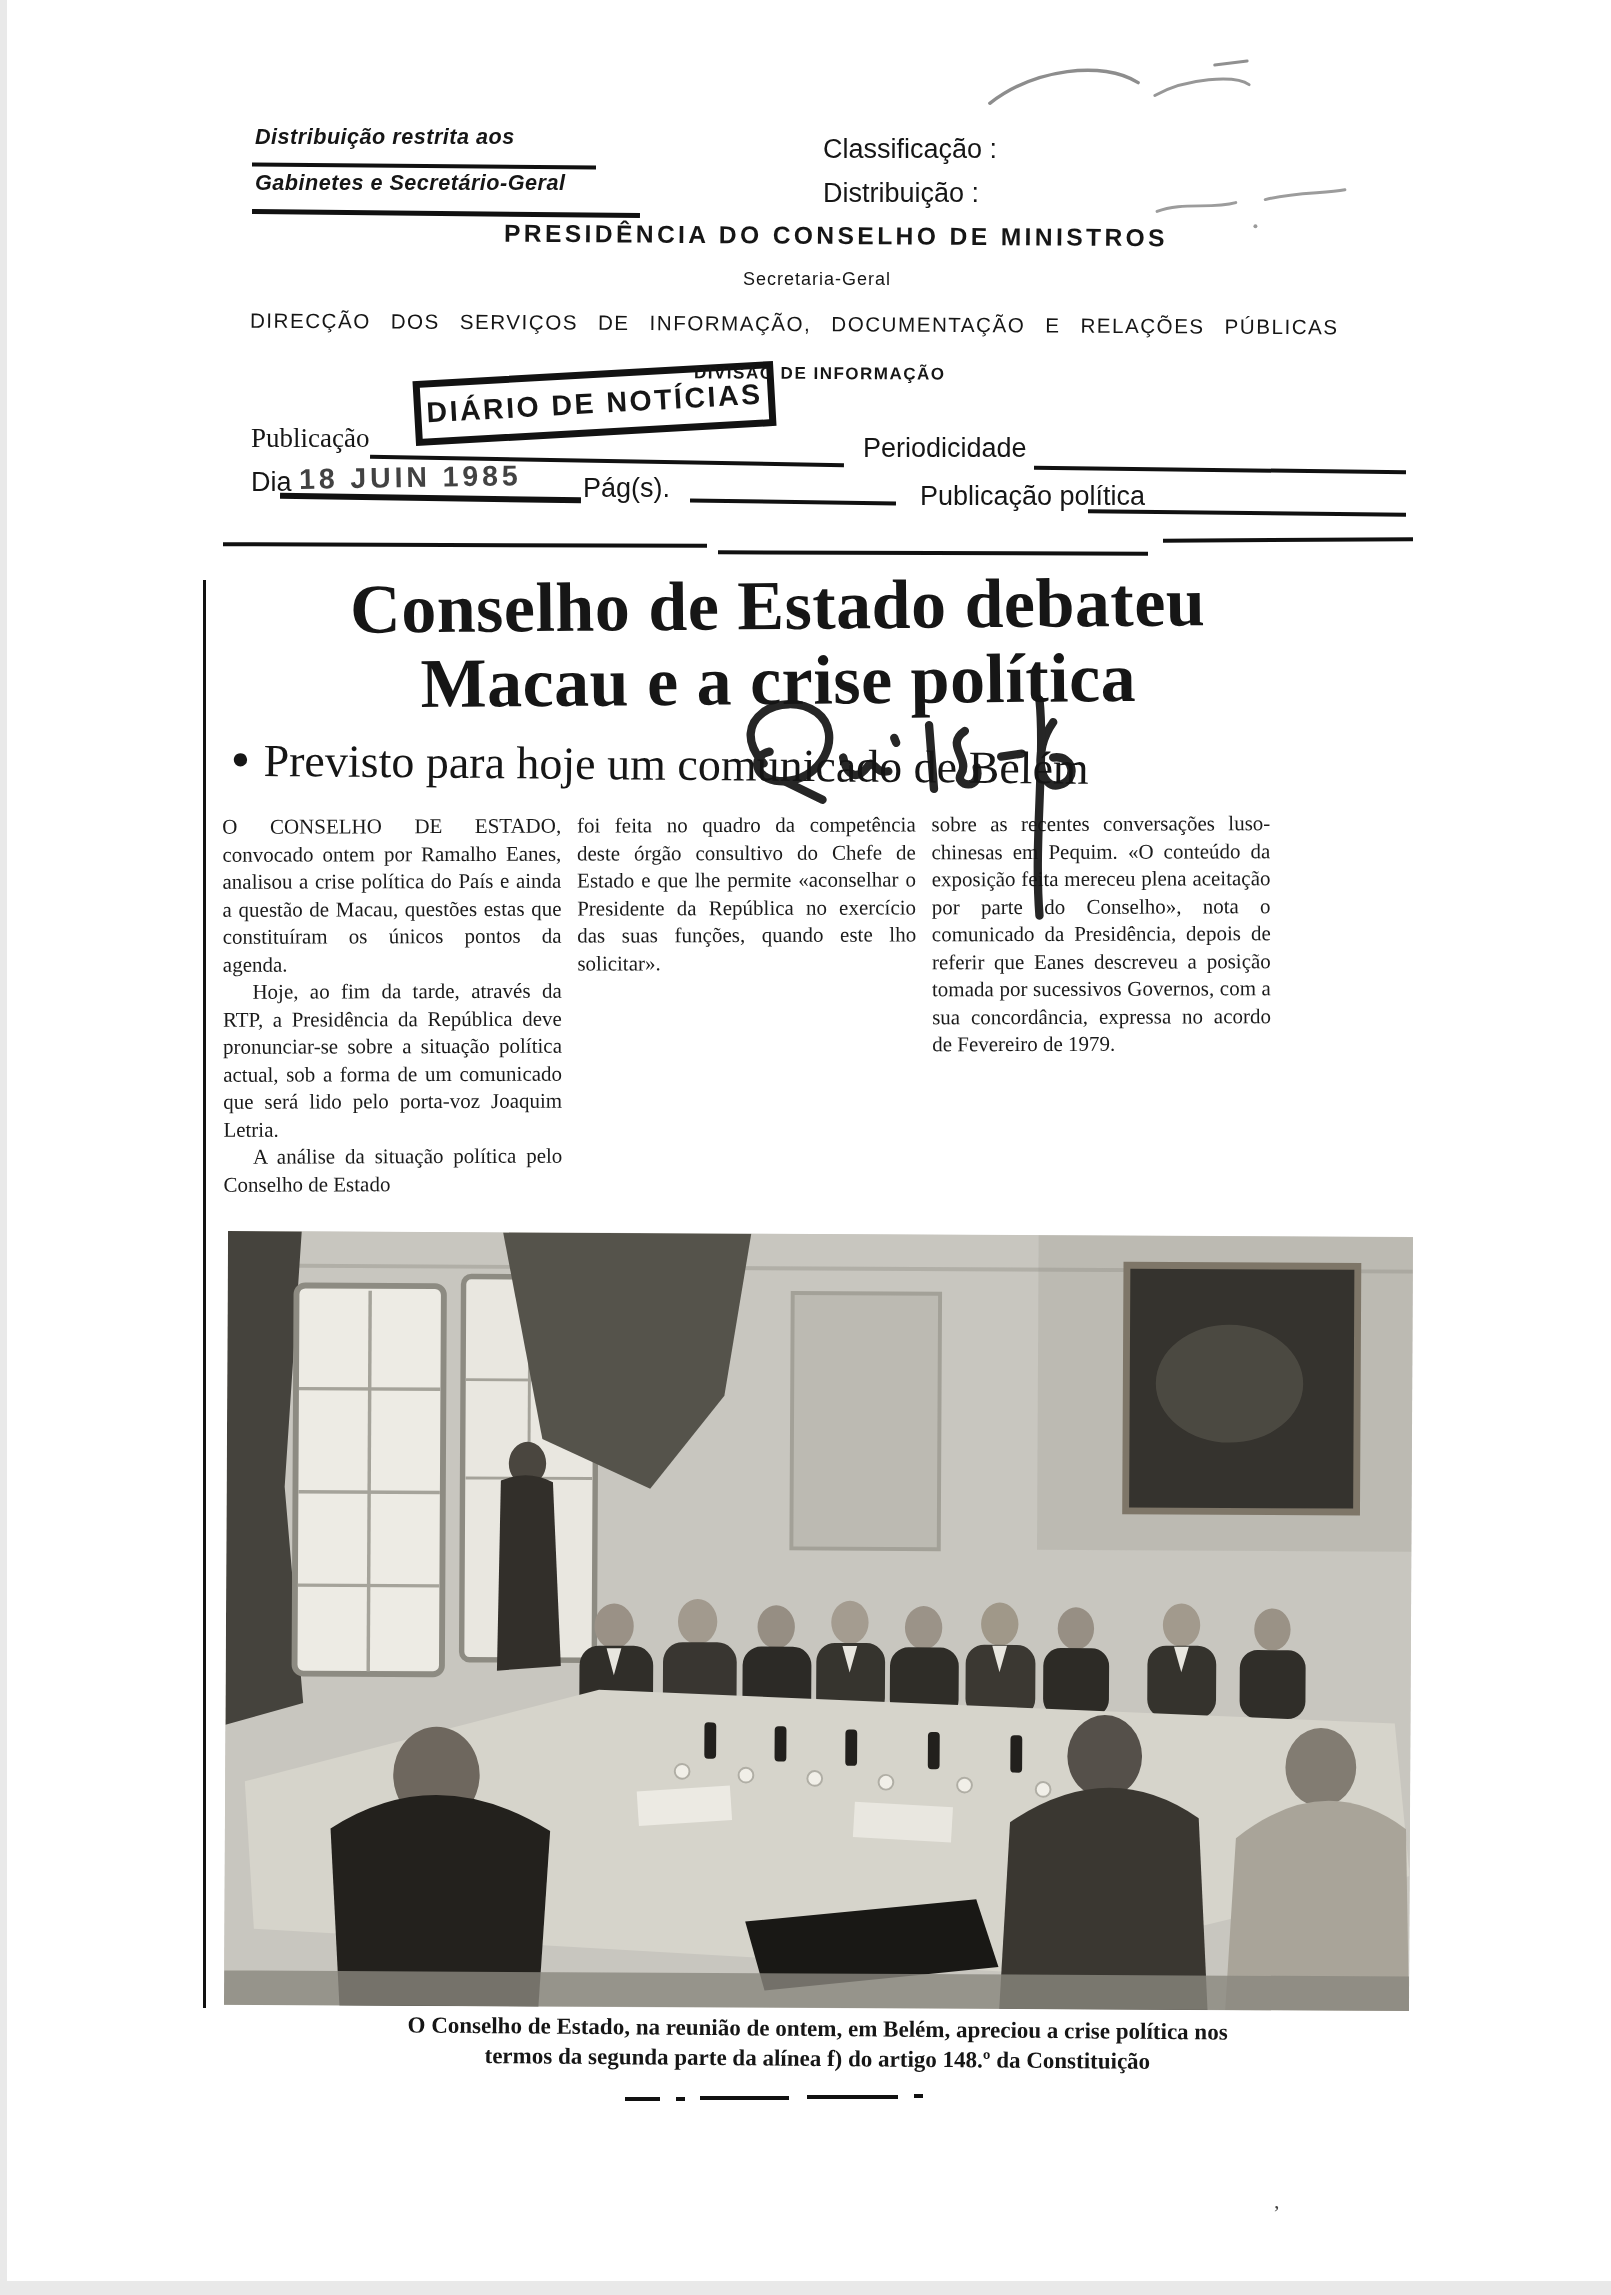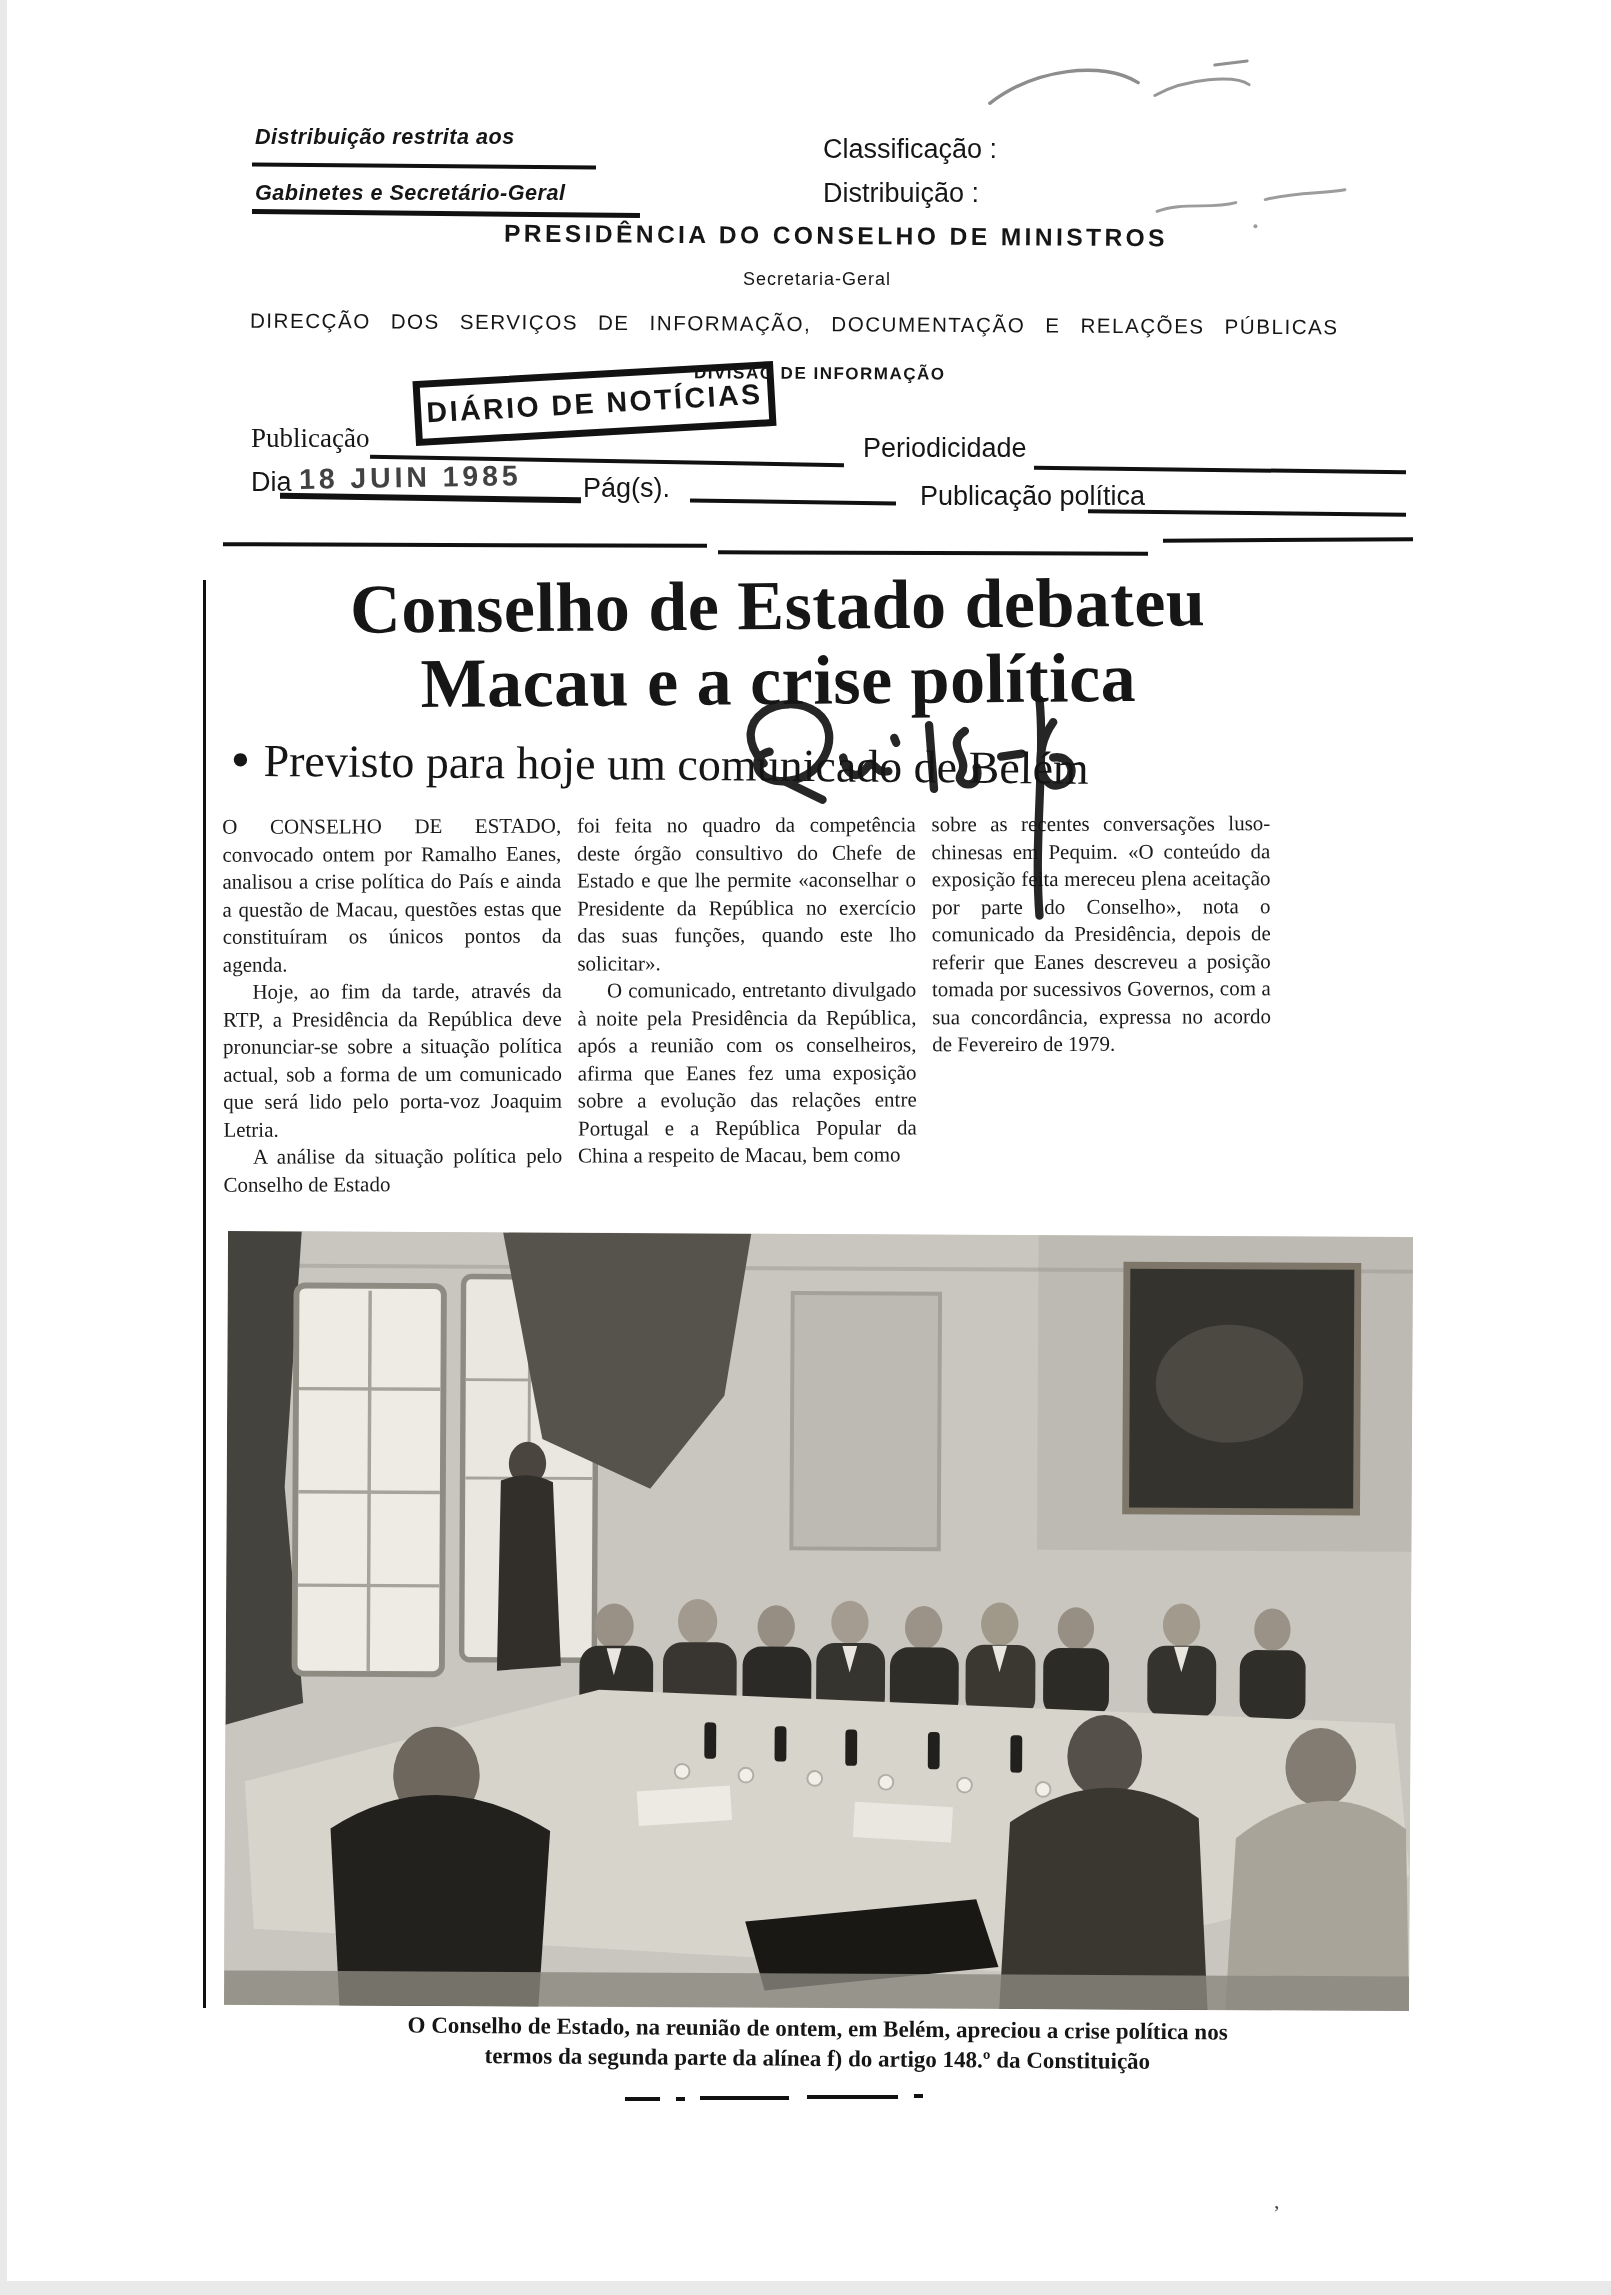--- a/index.html
+++ b/index.html
@@ -51,21 +51,21 @@
     <path d="M356,84 C420,48 520,42 548,62" stroke="#979797" stroke-width="6" fill="none" stroke-linecap="round"></path>
     <path d="M478,22 L544,14" stroke="#909090" stroke-width="6" fill="none" stroke-linecap="round"></path>
   </svg>
   <svg class="abs" style="left:1145px;top:177px;" width="197" height="59" viewBox="0 0 400 120">
     <path d="M10,70 C60,50 120,66 170,52 M230,46 C290,30 350,34 392,26" stroke="#9c9c9c" stroke-width="6" fill="none" stroke-linecap="round"></path>
     <circle cx="210" cy="100" r="4" fill="#9a9a9a"></circle>
   </svg>
 
   <div class="abs restricted" style="left:248px;top:124px;">Distribuição restrita aos</div>
   <div class="rule" style="left:245px;top:164px;width:344px;height:4.4px;transform:rotate(0.5deg);"></div>
-  <div class="abs restricted" style="left:248px;top:180px;">Gabinetes e Secretário-Geral</div>
+  <div class="abs restricted" style="left:248px;top:170px;">Gabinetes e Secretário-Geral</div>
   <div class="rule" style="left:245px;top:211px;width:388px;height:4.9px;transform:rotate(0.6deg);"></div>
 
   <div class="abs formlabel" style="left:816px;top:134px;">Classificação :</div>
   <div class="abs formlabel" style="left:983px;top:134px;color:#333;"></div>
   <div class="abs formlabel" style="left:816px;top:178px;">Distribuição :</div>
   <div class="abs formlabel" style="left:983px;top:178px;color:#333;"></div>
 
   <div class="abs orgtitle" style="left:497px;top:222px;transform:rotate(0.4deg);">PRESIDÊNCIA DO CONSELHO DE MINISTROS</div>
   <div class="abs orgsub" style="left:736px;top:269px;">Secretaria-Geral</div>
   <div class="abs dept" style="left:243px;top:312px;transform:rotate(0.35deg);">DIRECÇÃO DOS SERVIÇOS DE INFORMAÇÃO, DOCUMENTAÇÃO E RELAÇÕES PÚBLICAS</div>
@@ -122,21 +122,20 @@
   </svg>
 
   <div class="cols" style="transform:rotate(-0.2deg);">
     <div class="col">
       <p>O CONSELHO DE ESTADO, convocado ontem por Ramalho Eanes, analisou a crise política do País e ainda a questão de Macau, questões estas que constituíram os únicos pontos da agenda.</p>
       <p class="ind">Hoje, ao fim da tarde, através da RTP, a Presidência da República deve pronunciar-se sobre a situação política actual, sob a forma de um comunicado que será lido pelo porta-voz Joaquim Letria.</p>
       <p class="ind">A análise da situação política pelo Conselho de Estado</p>
     </div>
     <div class="col">
       <p>foi feita no quadro da competência deste órgão consultivo do Chefe de Estado e que lhe permite «aconselhar o Presidente da República no exercício das suas funções, quando este lho solicitar».</p>
-      <p class="ind">O comunicado, entretanto divulgado à noite pela Presidência da República, após a reunião com os conselheiros, afirma que Eanes fez uma exposição sobre a evolução das relações entre Portugal e a República Popular da China a respeito de Macau, bem como</p>
     </div>
     <div class="col">
       <p>sobre as recentes conversações luso-chinesas em Pequim. «O conteúdo da exposição feita mereceu plena aceitação por parte do Conselho», nota o comunicado da Presidência, depois de referir que Eanes descreveu a posição tomada por sucessivos Governos, com a sua concordância, expressa no acordo de Fevereiro de 1979.</p>
     </div>
   </div>
 
   <div class="photo">
     <svg width="1185" height="774" viewBox="0 0 2412 1575">
       <rect x="0" y="0" width="2412" height="1575" fill="#c8c6bf"></rect>
       <rect x="1650" y="0" width="762" height="640" fill="#b4b2aa" opacity="0.6"></rect>

